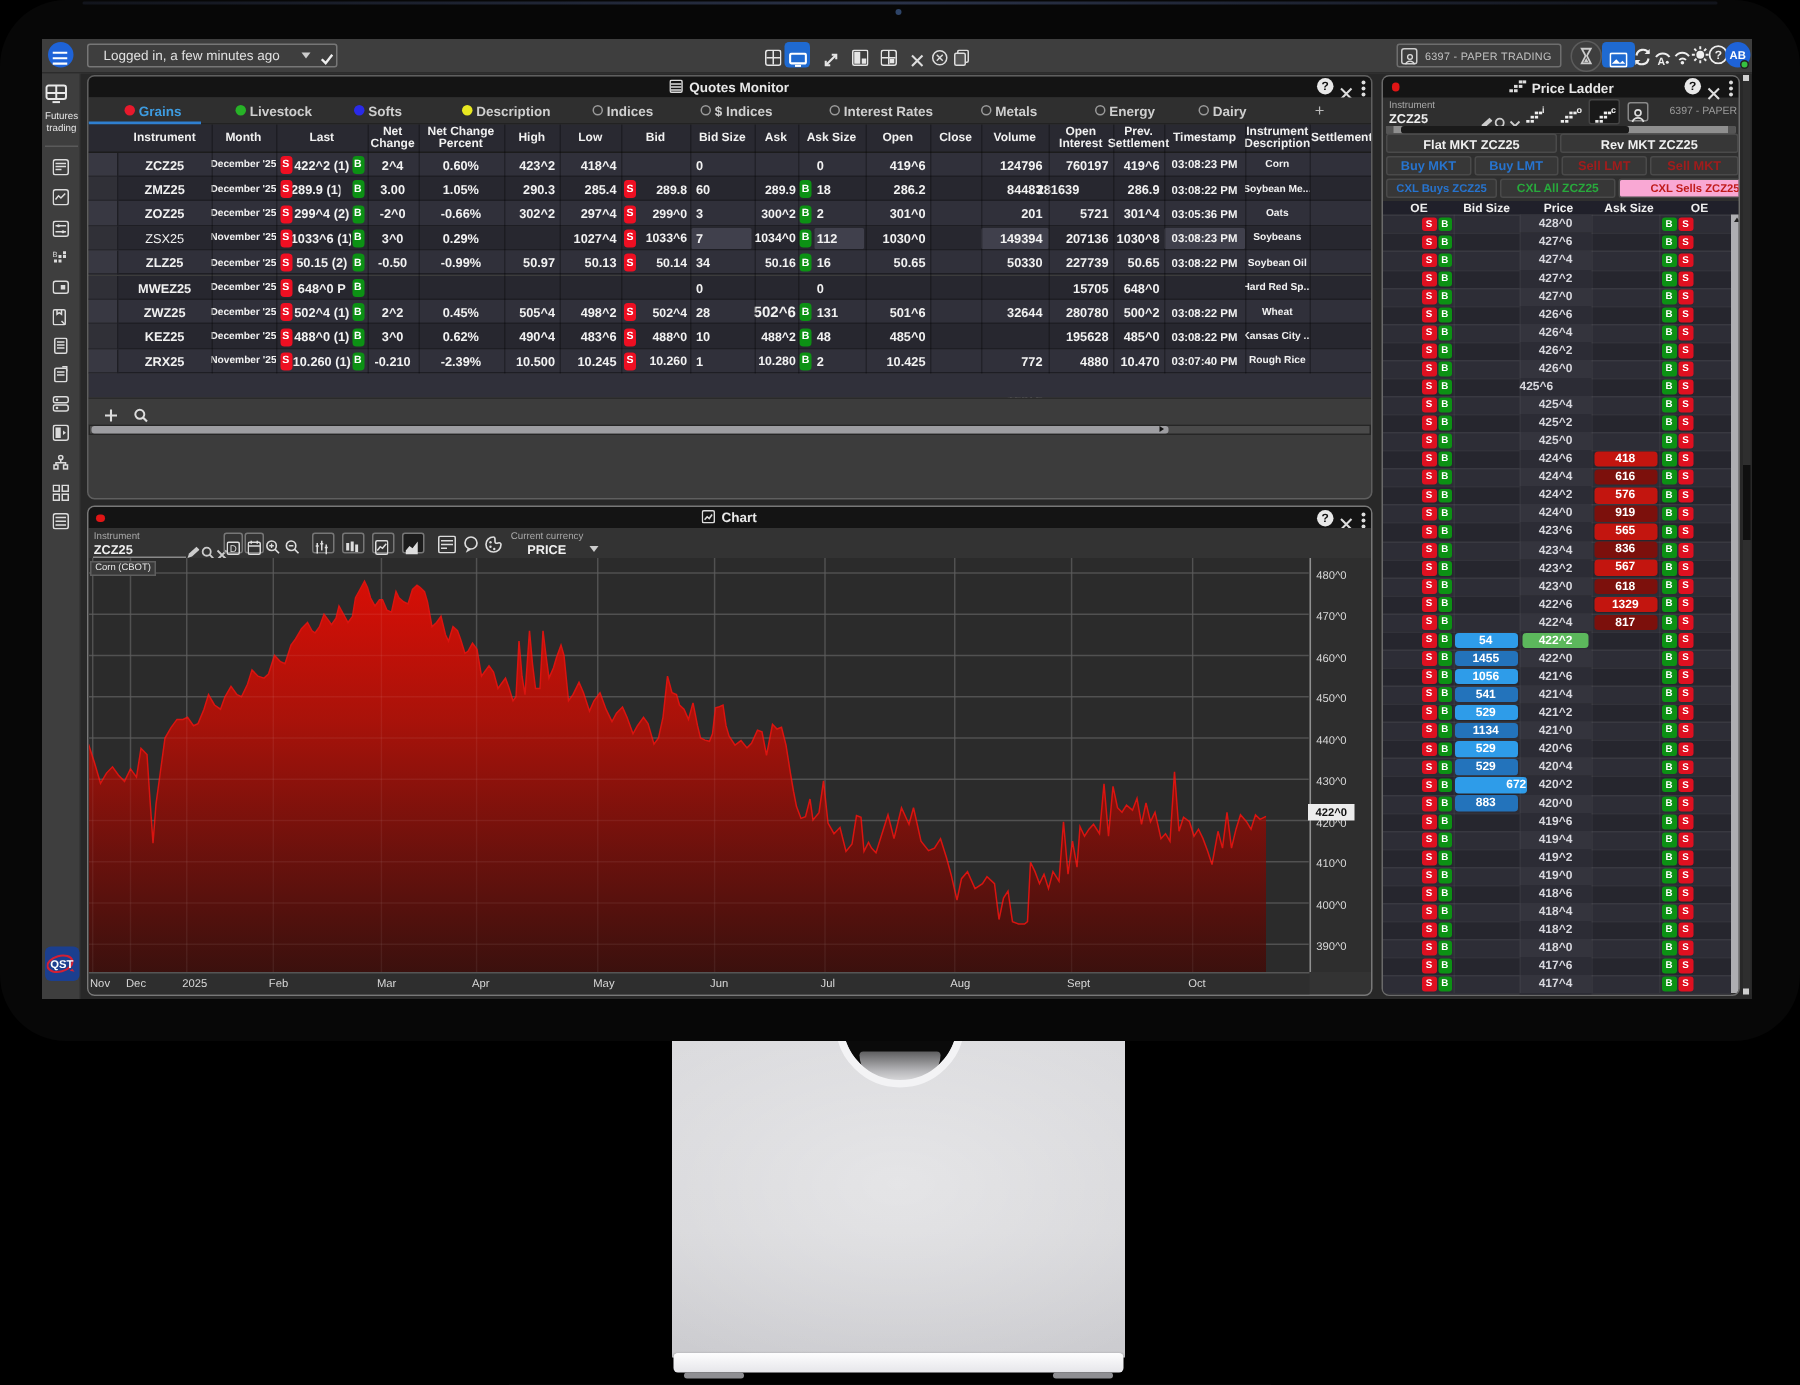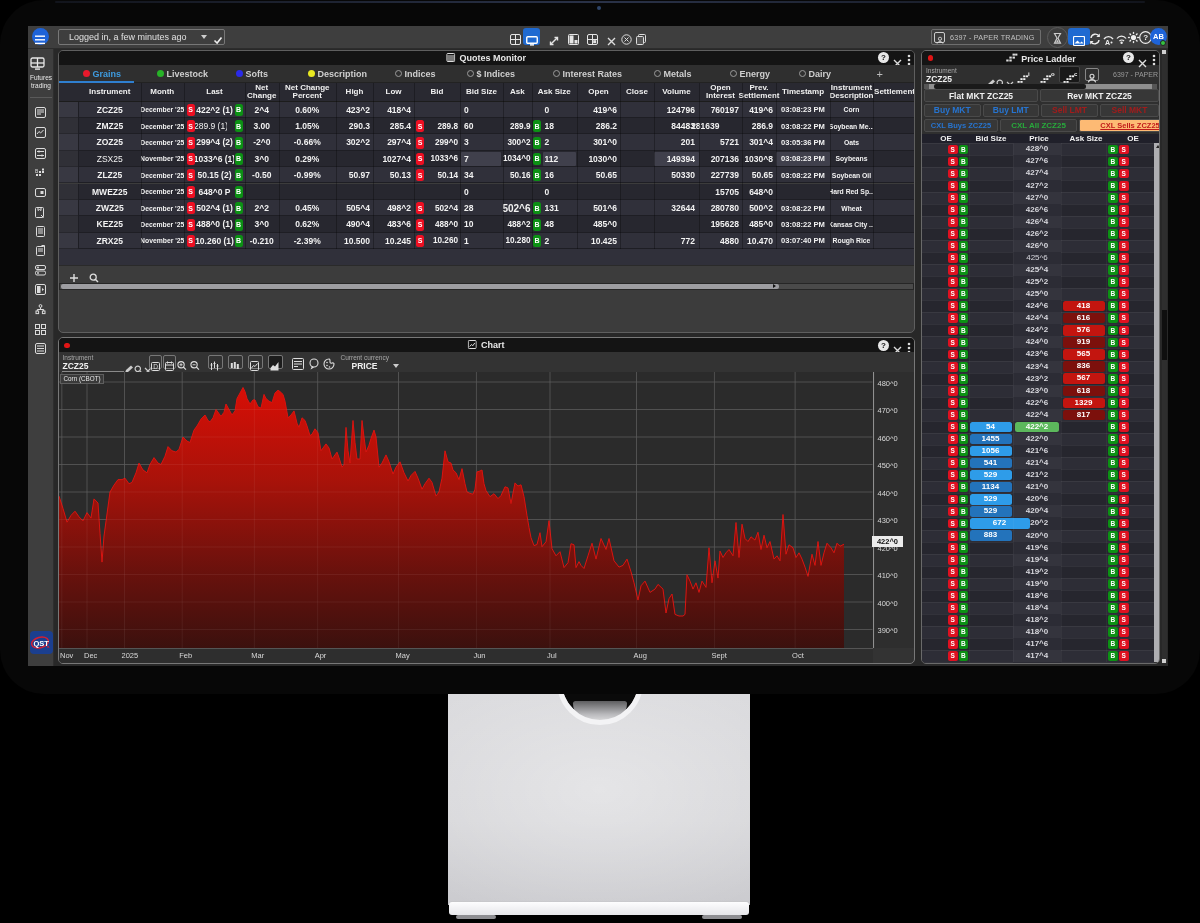--- a/index.html
+++ b/index.html
@@ -279,21 +279,21 @@
       <div style="position:absolute;left:595.5px;top:52.5px;width:45.0px;height:13.399999999999999px;color:#f2f2f2;font-size:8.5px;font-weight:bold;display:flex;align-items:center;justify-content:flex-end;padding:0 4px;white-space:nowrap;overflow:hidden;">124796</div>
       <div style="position:absolute;left:640.5px;top:51.0px;width:43.0px;height:16.4px;color:#f2f2f2;font-size:8.5px;font-weight:bold;display:flex;align-items:center;justify-content:flex-end;padding:0 3px;white-space:nowrap;overflow:hidden;">760197</div>
       <div style="position:absolute;left:683.5px;top:51.0px;width:34.0px;height:16.4px;color:#f2f2f2;font-size:8.5px;font-weight:bold;display:flex;align-items:center;justify-content:flex-end;padding:0 3px;white-space:nowrap;overflow:hidden;">419^6</div>
       <div style="position:absolute;left:717.5px;top:52.5px;width:54.0px;height:13.399999999999999px;color:#f2f2f2;font-size:7.6px;font-weight:bold;display:flex;align-items:center;justify-content:center;padding:0 1px;white-space:nowrap;overflow:hidden;">03:08:23 PM</div>
       <div style="position:absolute;left:771.5px;top:51.0px;width:43.0px;height:16.4px;color:#f2f2f2;font-size:6.8px;font-weight:bold;display:flex;align-items:center;justify-content:center;padding:0 0px;white-space:nowrap;overflow:hidden;">Corn</div>
       <div style="position:absolute;left:0;top:67.4px;width:100%;height:16.4px;background:#27272f;border-bottom:1px solid #1e1e24;"></div>
       <div style="position:absolute;left:0;top:67.4px;width:20.5px;height:16.4px;background:rgba(255,255,255,0.045);border-right:1px solid #1e1e24;"></div>
       <div style="position:absolute;left:20.5px;top:67.4px;width:61.5px;height:16.4px;color:#f2f2f2;font-size:8.5px;font-weight:bold;display:flex;align-items:center;justify-content:center;padding:0 3px;white-space:nowrap;overflow:hidden;">ZMZ25</div>
       <div style="position:absolute;left:82px;top:67.4px;width:43.5px;height:16.4px;color:#f2f2f2;font-size:6.8px;font-weight:bold;display:flex;align-items:center;justify-content:center;padding:0 0px;white-space:nowrap;overflow:hidden;">December '25</div>
       <div style="position:absolute;left:128.0px;top:69.60000000000001px;width:8px;height:12px;border-radius:2.5px;background:#ee0f22;color:#fff;font-size:7px;font-weight:bold;display:flex;align-items:center;justify-content:center;">S</div>
-      <div style="position:absolute;left:136.5px;top:67.4px;width:29px;height:16.4px;color:#f2f2f2;font-size:8.5px;font-weight:normal;display:flex;align-items:center;justify-content:center;padding:0 16px;white-space:nowrap;overflow:hidden;">289.9 (1)</div>
+      <div style="position:absolute;left:136.5px;top:67.4px;width:29px;height:16.4px;color:#f2f2f2;font-size:8.5px;font-weight:bold;display:flex;align-items:center;justify-content:center;padding:0 16px;white-space:nowrap;overflow:hidden;">289.9 (1)</div>
       <div style="position:absolute;left:176.0px;top:69.60000000000001px;width:8px;height:12px;border-radius:2.5px;background:#0c9114;color:#fff;font-size:7px;font-weight:bold;display:flex;align-items:center;justify-content:center;">B</div>
       <div style="position:absolute;left:186.5px;top:67.4px;width:33.5px;height:16.4px;color:#f2f2f2;font-size:8.5px;font-weight:bold;display:flex;align-items:center;justify-content:center;padding:0 3px;white-space:nowrap;overflow:hidden;">3.00</div>
       <div style="position:absolute;left:220px;top:67.4px;width:57.5px;height:16.4px;color:#f2f2f2;font-size:8.5px;font-weight:bold;display:flex;align-items:center;justify-content:center;padding:0 3px;white-space:nowrap;overflow:hidden;">1.05%</div>
       <div style="position:absolute;left:277.5px;top:67.4px;width:37.0px;height:16.4px;color:#f2f2f2;font-size:8.5px;font-weight:bold;display:flex;align-items:center;justify-content:flex-end;padding:0 3px;white-space:nowrap;overflow:hidden;">290.3</div>
       <div style="position:absolute;left:314.5px;top:67.4px;width:41.0px;height:16.4px;color:#f2f2f2;font-size:8.5px;font-weight:bold;display:flex;align-items:center;justify-content:flex-end;padding:0 3px;white-space:nowrap;overflow:hidden;">285.4</div>
       <div style="position:absolute;left:357.5px;top:69.60000000000001px;width:8px;height:12px;border-radius:2.5px;background:#ee0f22;color:#fff;font-size:7px;font-weight:bold;display:flex;align-items:center;justify-content:center;">S</div>
       <div style="position:absolute;left:366.5px;top:67.4px;width:35.0px;height:16.4px;color:#f2f2f2;font-size:8.2px;font-weight:bold;display:flex;align-items:center;justify-content:flex-end;padding:0 2px;white-space:nowrap;overflow:hidden;">289.8</div>
       <div style="position:absolute;left:402.5px;top:68.9px;width:40.0px;height:13.399999999999999px;color:#f2f2f2;font-size:8.5px;font-weight:bold;display:flex;align-items:center;justify-content:flex-start;padding:0 3px;white-space:nowrap;overflow:hidden;">60</div>
       <div style="position:absolute;left:444.5px;top:67.4px;width:28.5px;height:16.4px;color:#f2f2f2;font-size:8.2px;font-weight:bold;display:flex;align-items:center;justify-content:flex-end;padding:0 1px;white-space:nowrap;overflow:hidden;">289.9</div>
       <div style="position:absolute;left:474.5px;top:69.60000000000001px;width:8px;height:12px;border-radius:2.5px;background:#0c9114;color:#fff;font-size:7px;font-weight:bold;display:flex;align-items:center;justify-content:center;">B</div>
@@ -750,21 +750,21 @@
       <div style="position:absolute;left:2px;top:33.5px;width:5px;height:5px;background:#555;"></div>
       <div style="position:absolute;left:230px;top:33.5px;width:5px;height:5px;background:#555;"></div>
       <div style="position:absolute;left:2px;top:38.5px;width:114px;height:13px;background:#373737;border:1px solid #4a4a4a;border-radius:2px;color:#f0f0f0;font-size:8.5px;font-weight:bold;display:flex;align-items:center;justify-content:center;white-space:nowrap;">Flat MKT ZCZ25</div>
       <div style="position:absolute;left:118px;top:38.5px;width:119px;height:13px;background:#373737;border:1px solid #4a4a4a;border-radius:2px;color:#f0f0f0;font-size:8.5px;font-weight:bold;display:flex;align-items:center;justify-content:center;white-space:nowrap;">Rev MKT ZCZ25</div>
       <div style="position:absolute;left:2px;top:53px;width:56.5px;height:13px;background:#373737;border:1px solid #4a4a4a;border-radius:2px;color:#2774cf;font-size:8.5px;font-weight:bold;display:flex;align-items:center;justify-content:center;white-space:nowrap;">Buy MKT</div>
       <div style="position:absolute;left:60.5px;top:53px;width:56.5px;height:13px;background:#373737;border:1px solid #4a4a4a;border-radius:2px;color:#2774cf;font-size:8.5px;font-weight:bold;display:flex;align-items:center;justify-content:center;white-space:nowrap;">Buy LMT</div>
       <div style="position:absolute;left:119px;top:53px;width:57px;height:13px;background:#373737;border:1px solid #4a4a4a;border-radius:2px;color:#a11c1c;font-size:8.5px;font-weight:bold;display:flex;align-items:center;justify-content:center;white-space:nowrap;">Sell LMT</div>
       <div style="position:absolute;left:178px;top:53px;width:59px;height:13px;background:#373737;border:1px solid #4a4a4a;border-radius:2px;color:#a11c1c;font-size:8.5px;font-weight:bold;display:flex;align-items:center;justify-content:center;white-space:nowrap;">Sell MKT</div>
       <div style="position:absolute;left:2px;top:68px;width:74px;height:13px;background:#373737;border:1px solid #4a4a4a;border-radius:2px;color:#2774cf;font-size:7.5px;font-weight:bold;display:flex;align-items:center;justify-content:center;white-space:nowrap;">CXL Buys ZCZ25</div>
       <div style="position:absolute;left:78px;top:68px;width:77px;height:13px;background:#373737;border:1px solid #4a4a4a;border-radius:2px;color:#28a93c;font-size:8px;font-weight:bold;display:flex;align-items:center;justify-content:center;white-space:nowrap;">CXL All ZCZ25</div>
-      <div style="position:absolute;left:157px;top:68px;width:102px;height:13px;background:#fdba74;border:1px solid #4a4a4a;border-radius:2px;color:#c01a1a;font-size:7.5px;font-weight:bold;display:flex;align-items:center;justify-content:center;white-space:nowrap;text-decoration:underline;">CXL Sells ZCZ25</div>
+      <div style="position:absolute;left:157px;top:68px;width:102px;height:13px;background:#f9a8d4;border:1px solid #4a4a4a;border-radius:2px;color:#c01a1a;font-size:7.5px;font-weight:bold;display:flex;align-items:center;justify-content:center;white-space:nowrap;">CXL Sells ZCZ25</div>
       <div style="position:absolute;left:0;top:83px;width:100%;height:9.5px;background:#20202a;color:#f0f0f0;"></div>
       <div style="position:absolute;left:-1px;top:83.5px;width:50px;text-align:center;color:#f0f0f0;font-size:8px;font-weight:bold;">OE</div>
       <div style="position:absolute;left:44px;top:83.5px;width:50px;text-align:center;color:#f0f0f0;font-size:8px;font-weight:bold;">Bid Size</div>
       <div style="position:absolute;left:92px;top:83.5px;width:50px;text-align:center;color:#f0f0f0;font-size:8px;font-weight:bold;">Price</div>
       <div style="position:absolute;left:139px;top:83.5px;width:50px;text-align:center;color:#f0f0f0;font-size:8px;font-weight:bold;">Ask Size</div>
       <div style="position:absolute;left:186px;top:83.5px;width:50px;text-align:center;color:#f0f0f0;font-size:8px;font-weight:bold;">OE</div>
       <div style="position:absolute;left:0;top:92.8px;width:232px;height:12.07px;background:#2d2d36;border-top:1px solid rgba(255,255,255,0.06);"></div>
       <div style="position:absolute;left:91px;top:92.8px;width:48px;height:12.07px;background:#34343d;"></div>
       <div style="position:absolute;left:26px;top:94.0px;width:9.5px;height:9.8px;border-radius:2px;background:#df1020;color:#fff;font-size:6.5px;font-weight:bold;text-align:center;line-height:10px;">S</div>
       <div style="position:absolute;left:36.5px;top:94.0px;width:9.5px;height:9.8px;border-radius:2px;background:#0c9114;color:#fff;font-size:6.5px;font-weight:bold;text-align:center;line-height:10px;">B</div>
@@ -824,21 +824,21 @@
       <div style="position:absolute;left:91px;top:189.36px;width:48px;height:12.07px;background:#34343d;"></div>
       <div style="position:absolute;left:26px;top:190.56px;width:9.5px;height:9.8px;border-radius:2px;background:#df1020;color:#fff;font-size:6.5px;font-weight:bold;text-align:center;line-height:10px;">S</div>
       <div style="position:absolute;left:36.5px;top:190.56px;width:9.5px;height:9.8px;border-radius:2px;background:#0c9114;color:#fff;font-size:6.5px;font-weight:bold;text-align:center;line-height:10px;">B</div>
       <div style="position:absolute;left:91px;top:189.36px;width:48px;height:12.07px;color:#d8d8de;font-size:8px;font-weight:bold;text-align:center;line-height:12.07px;">426^0</div>
       <div style="position:absolute;left:186px;top:190.56px;width:9.5px;height:9.8px;border-radius:2px;background:#0c9114;color:#fff;font-size:6.5px;font-weight:bold;text-align:center;line-height:10px;">B</div>
       <div style="position:absolute;left:197px;top:190.56px;width:9.5px;height:9.8px;border-radius:2px;background:#df1020;color:#fff;font-size:6.5px;font-weight:bold;text-align:center;line-height:10px;">S</div>
       <div style="position:absolute;left:0;top:201.43px;width:232px;height:12.07px;background:#26262e;border-top:1px solid rgba(255,255,255,0.06);"></div>
       <div style="position:absolute;left:91px;top:201.43px;width:48px;height:12.07px;background:#2c2c35;"></div>
       <div style="position:absolute;left:26px;top:202.63px;width:9.5px;height:9.8px;border-radius:2px;background:#df1020;color:#fff;font-size:6.5px;font-weight:bold;text-align:center;line-height:10px;">S</div>
       <div style="position:absolute;left:36.5px;top:202.63px;width:9.5px;height:9.8px;border-radius:2px;background:#0c9114;color:#fff;font-size:6.5px;font-weight:bold;text-align:center;line-height:10px;">B</div>
-      <div style="position:absolute;left:91px;top:201.43px;width:48px;height:12.07px;color:#d8d8de;font-size:8px;font-weight:normal;text-align:center;line-height:12.07px;">425^6</div>
+      <div style="position:absolute;left:91px;top:201.43px;width:48px;height:12.07px;color:#d8d8de;font-size:8px;font-weight:bold;line-height:12.07px;">425^6</div>
       <div style="position:absolute;left:186px;top:202.63px;width:9.5px;height:9.8px;border-radius:2px;background:#0c9114;color:#fff;font-size:6.5px;font-weight:bold;text-align:center;line-height:10px;">B</div>
       <div style="position:absolute;left:197px;top:202.63px;width:9.5px;height:9.8px;border-radius:2px;background:#df1020;color:#fff;font-size:6.5px;font-weight:bold;text-align:center;line-height:10px;">S</div>
       <div style="position:absolute;left:0;top:213.5px;width:232px;height:12.07px;background:#2d2d36;border-top:1px solid rgba(255,255,255,0.06);"></div>
       <div style="position:absolute;left:91px;top:213.5px;width:48px;height:12.07px;background:#34343d;"></div>
       <div style="position:absolute;left:26px;top:214.7px;width:9.5px;height:9.8px;border-radius:2px;background:#df1020;color:#fff;font-size:6.5px;font-weight:bold;text-align:center;line-height:10px;">S</div>
       <div style="position:absolute;left:36.5px;top:214.7px;width:9.5px;height:9.8px;border-radius:2px;background:#0c9114;color:#fff;font-size:6.5px;font-weight:bold;text-align:center;line-height:10px;">B</div>
       <div style="position:absolute;left:91px;top:213.5px;width:48px;height:12.07px;color:#d8d8de;font-size:8px;font-weight:bold;text-align:center;line-height:12.07px;">425^4</div>
       <div style="position:absolute;left:186px;top:214.7px;width:9.5px;height:9.8px;border-radius:2px;background:#0c9114;color:#fff;font-size:6.5px;font-weight:bold;text-align:center;line-height:10px;">B</div>
       <div style="position:absolute;left:197px;top:214.7px;width:9.5px;height:9.8px;border-radius:2px;background:#df1020;color:#fff;font-size:6.5px;font-weight:bold;text-align:center;line-height:10px;">S</div>
       <div style="position:absolute;left:0;top:225.57px;width:232px;height:12.07px;background:#26262e;border-top:1px solid rgba(255,255,255,0.06);"></div>
@@ -997,21 +997,21 @@
       <div style="position:absolute;left:36.5px;top:456.1px;width:9.5px;height:9.8px;border-radius:2px;background:#0c9114;color:#fff;font-size:6.5px;font-weight:bold;text-align:center;line-height:10px;">B</div>
       <div style="position:absolute;left:91px;top:454.90000000000003px;width:48px;height:12.07px;color:#d8d8de;font-size:8px;font-weight:bold;text-align:center;line-height:12.07px;">420^4</div>
       <div style="position:absolute;left:47.5px;top:455.70000000000005px;width:42px;height:10.4px;border-radius:2.5px;background:#2373bb;color:#fff;font-size:8px;font-weight:bold;text-align:center;line-height:10.5px;">529</div>
       <div style="position:absolute;left:186px;top:456.1px;width:9.5px;height:9.8px;border-radius:2px;background:#0c9114;color:#fff;font-size:6.5px;font-weight:bold;text-align:center;line-height:10px;">B</div>
       <div style="position:absolute;left:197px;top:456.1px;width:9.5px;height:9.8px;border-radius:2px;background:#df1020;color:#fff;font-size:6.5px;font-weight:bold;text-align:center;line-height:10px;">S</div>
       <div style="position:absolute;left:0;top:466.97px;width:232px;height:12.07px;background:#26262e;border-top:1px solid rgba(255,255,255,0.06);"></div>
       <div style="position:absolute;left:91px;top:466.97px;width:48px;height:12.07px;background:#2c2c35;"></div>
       <div style="position:absolute;left:26px;top:468.17px;width:9.5px;height:9.8px;border-radius:2px;background:#df1020;color:#fff;font-size:6.5px;font-weight:bold;text-align:center;line-height:10px;">S</div>
       <div style="position:absolute;left:36.5px;top:468.17px;width:9.5px;height:9.8px;border-radius:2px;background:#0c9114;color:#fff;font-size:6.5px;font-weight:bold;text-align:center;line-height:10px;">B</div>
       <div style="position:absolute;left:91px;top:466.97px;width:48px;height:12.07px;color:#d8d8de;font-size:8px;font-weight:bold;text-align:center;line-height:12.07px;">420^2</div>
-      <div style="position:absolute;left:47.5px;top:467.77000000000004px;width:60px;height:10.4px;border-radius:2.5px;background:#2e9ce9;color:#fff;font-size:8px;font-weight:bold;text-align:center;line-height:10.5px;">672</div>
+      <div style="position:absolute;left:47.5px;top:467.77000000000004px;width:48px;height:10.4px;border-radius:2.5px;background:#2e9ce9;color:#fff;font-size:8px;font-weight:bold;text-align:right;line-height:10.5px;">672</div>
       <div style="position:absolute;left:186px;top:468.17px;width:9.5px;height:9.8px;border-radius:2px;background:#0c9114;color:#fff;font-size:6.5px;font-weight:bold;text-align:center;line-height:10px;">B</div>
       <div style="position:absolute;left:197px;top:468.17px;width:9.5px;height:9.8px;border-radius:2px;background:#df1020;color:#fff;font-size:6.5px;font-weight:bold;text-align:center;line-height:10px;">S</div>
       <div style="position:absolute;left:0;top:479.04px;width:232px;height:12.07px;background:#2d2d36;border-top:1px solid rgba(255,255,255,0.06);"></div>
       <div style="position:absolute;left:91px;top:479.04px;width:48px;height:12.07px;background:#34343d;"></div>
       <div style="position:absolute;left:26px;top:480.24px;width:9.5px;height:9.8px;border-radius:2px;background:#df1020;color:#fff;font-size:6.5px;font-weight:bold;text-align:center;line-height:10px;">S</div>
       <div style="position:absolute;left:36.5px;top:480.24px;width:9.5px;height:9.8px;border-radius:2px;background:#0c9114;color:#fff;font-size:6.5px;font-weight:bold;text-align:center;line-height:10px;">B</div>
       <div style="position:absolute;left:91px;top:479.04px;width:48px;height:12.07px;color:#d8d8de;font-size:8px;font-weight:bold;text-align:center;line-height:12.07px;">420^0</div>
       <div style="position:absolute;left:47.5px;top:479.84000000000003px;width:42px;height:10.4px;border-radius:2.5px;background:#2373bb;color:#fff;font-size:8px;font-weight:bold;text-align:center;line-height:10.5px;">883</div>
       <div style="position:absolute;left:186px;top:480.24px;width:9.5px;height:9.8px;border-radius:2px;background:#0c9114;color:#fff;font-size:6.5px;font-weight:bold;text-align:center;line-height:10px;">B</div>
       <div style="position:absolute;left:197px;top:480.24px;width:9.5px;height:9.8px;border-radius:2px;background:#df1020;color:#fff;font-size:6.5px;font-weight:bold;text-align:center;line-height:10px;">S</div>

